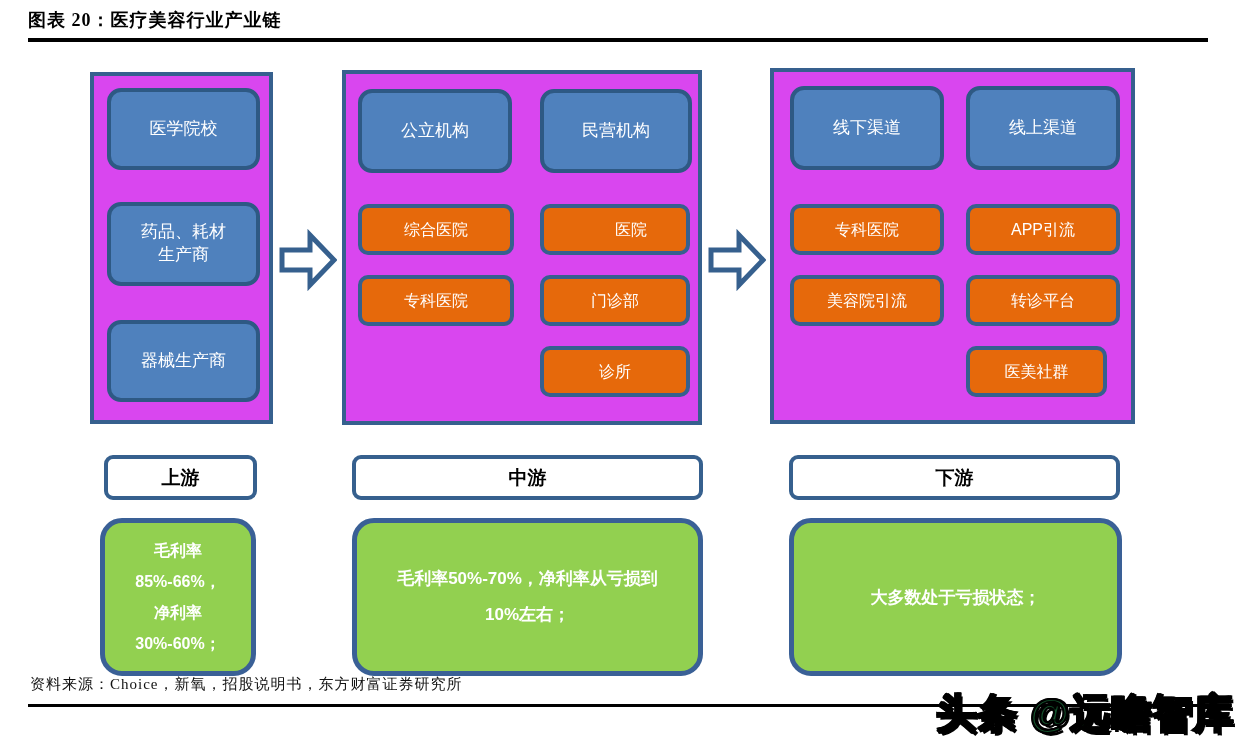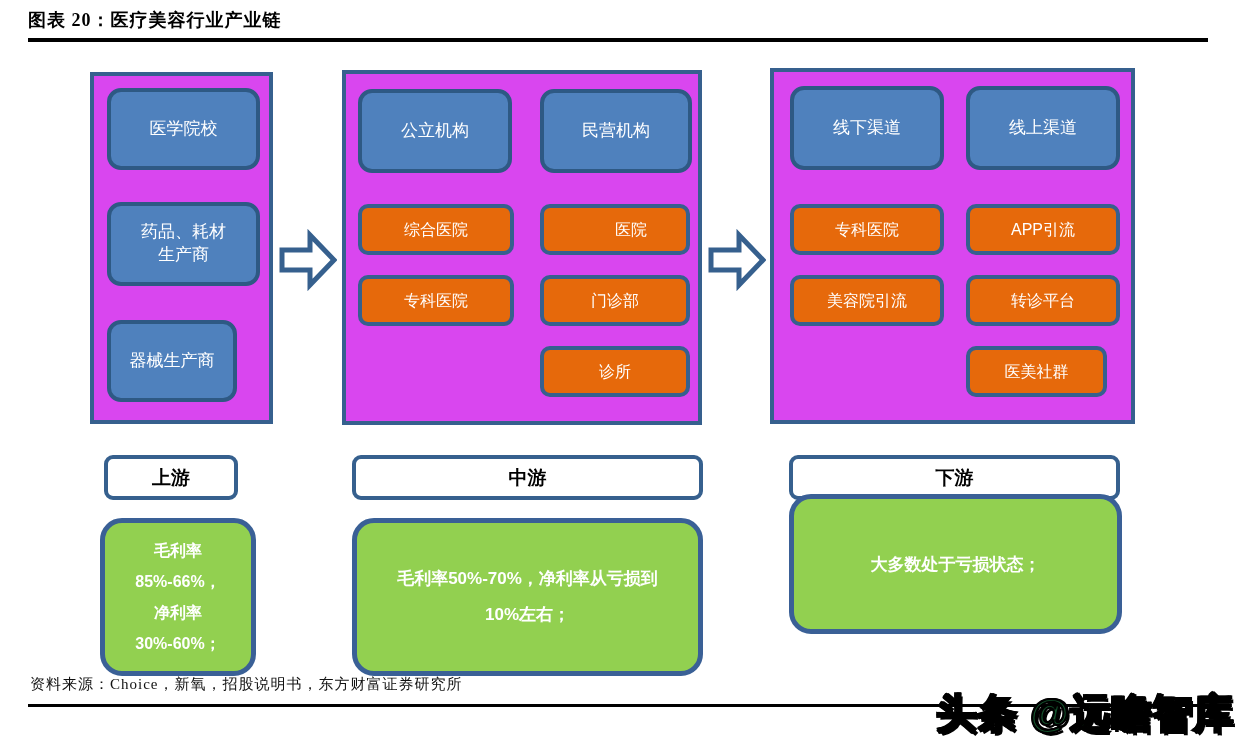--- a/index.html
+++ b/index.html
@@ -43,32 +43,32 @@
 
   .arrow-wrap { width: 58px; height: 62px; }
   .arrow-1 { left: 279px; top: 229px; }
   .arrow-2 { left: 708px; top: 229px; }
 
   .stage-label {
     background: #fff; border: 4px solid #36608E; border-radius: 9px;
     display: flex; align-items: center; justify-content: center;
     font-size: 19px; font-weight: bold; color: #000;
   }
-  .stage-1 { left: 104px; top: 455px; width: 134px; height: 45px; }
+  .stage-1 { left: 104px; top: 455px; width: 153px; height: 45px; }
   .stage-2 { left: 352px; top: 455px; width: 351px; height: 45px; }
   .stage-3 { left: 789px; top: 455px; width: 331px; height: 45px; }
 
   .profit-box {
     background: #92D050; border: 5px solid #3A6096; border-radius: 22px;
     display: flex; align-items: center; justify-content: center;
     text-align: center; color: #fff; font-weight: bold; white-space: pre-line;
   }
   .profit-1 { left: 100px; top: 518px; width: 156px; height: 158px; font-size: 16px; line-height: 1.95; }
   .profit-2 { left: 352px; top: 518px; width: 351px; height: 158px; font-size: 17px; line-height: 2.1; padding: 0 32px; }
-  .profit-3 { left: 789px; top: 494px; width: 333px; height: 140px; font-size: 17px; padding: 0 30px; }
+  .profit-3 { left: 789px; top: 518px; width: 333px; height: 158px; font-size: 17px; padding: 0 30px; }
 
   .bottom-rule { left: 28px; top: 704px; width: 1180px; height: 3px; background: #000; }
   .source-line {
     left: 30px; top: 675px;
     font-family: "Liberation Serif", serif;
     font-size: 15px; color: #111; letter-spacing: 1px;
   }
   .watermark {
     right: 4px; top: 686px;
     font-size: 40px; font-weight: bold; color: #14532d;
@@ -80,21 +80,21 @@
 </head>
 <body>
 
 <div class="abs figure-title">图表 20：医疗美容行业产业链</div>
 <div class="abs title-rule"></div>
 
 <div class="abs panel panel-1">
   <div class="node blue-node" style="left:13px; top:12px; width:153px; height:82px;">医学院校</div>
   <div class="node blue-node" style="left:13px; top:126px; width:153px; height:84px;">药品、耗材
 生产商</div>
-  <div class="node blue-node" style="left:13px; top:244px; width:130px; height:82px;">器械生产商</div>
+  <div class="node blue-node" style="left:13px; top:244px; width:153px; height:82px;">器械生产商</div>
 </div>
 
 <div class="abs arrow-wrap arrow-1">
   <svg width="58" height="62" viewBox="0 0 58 62">
     <polygon points="3,21 31,21 31,6 55,31 31,56 31,41 3,41" fill="#ffffff" stroke="#36608E" stroke-width="5" stroke-linejoin="miter"></polygon>
   </svg>
 </div>
 
 <div class="abs panel panel-2">
   <div class="node blue-node" style="left:12px; top:15px; width:154px; height:84px;">公立机构</div>

